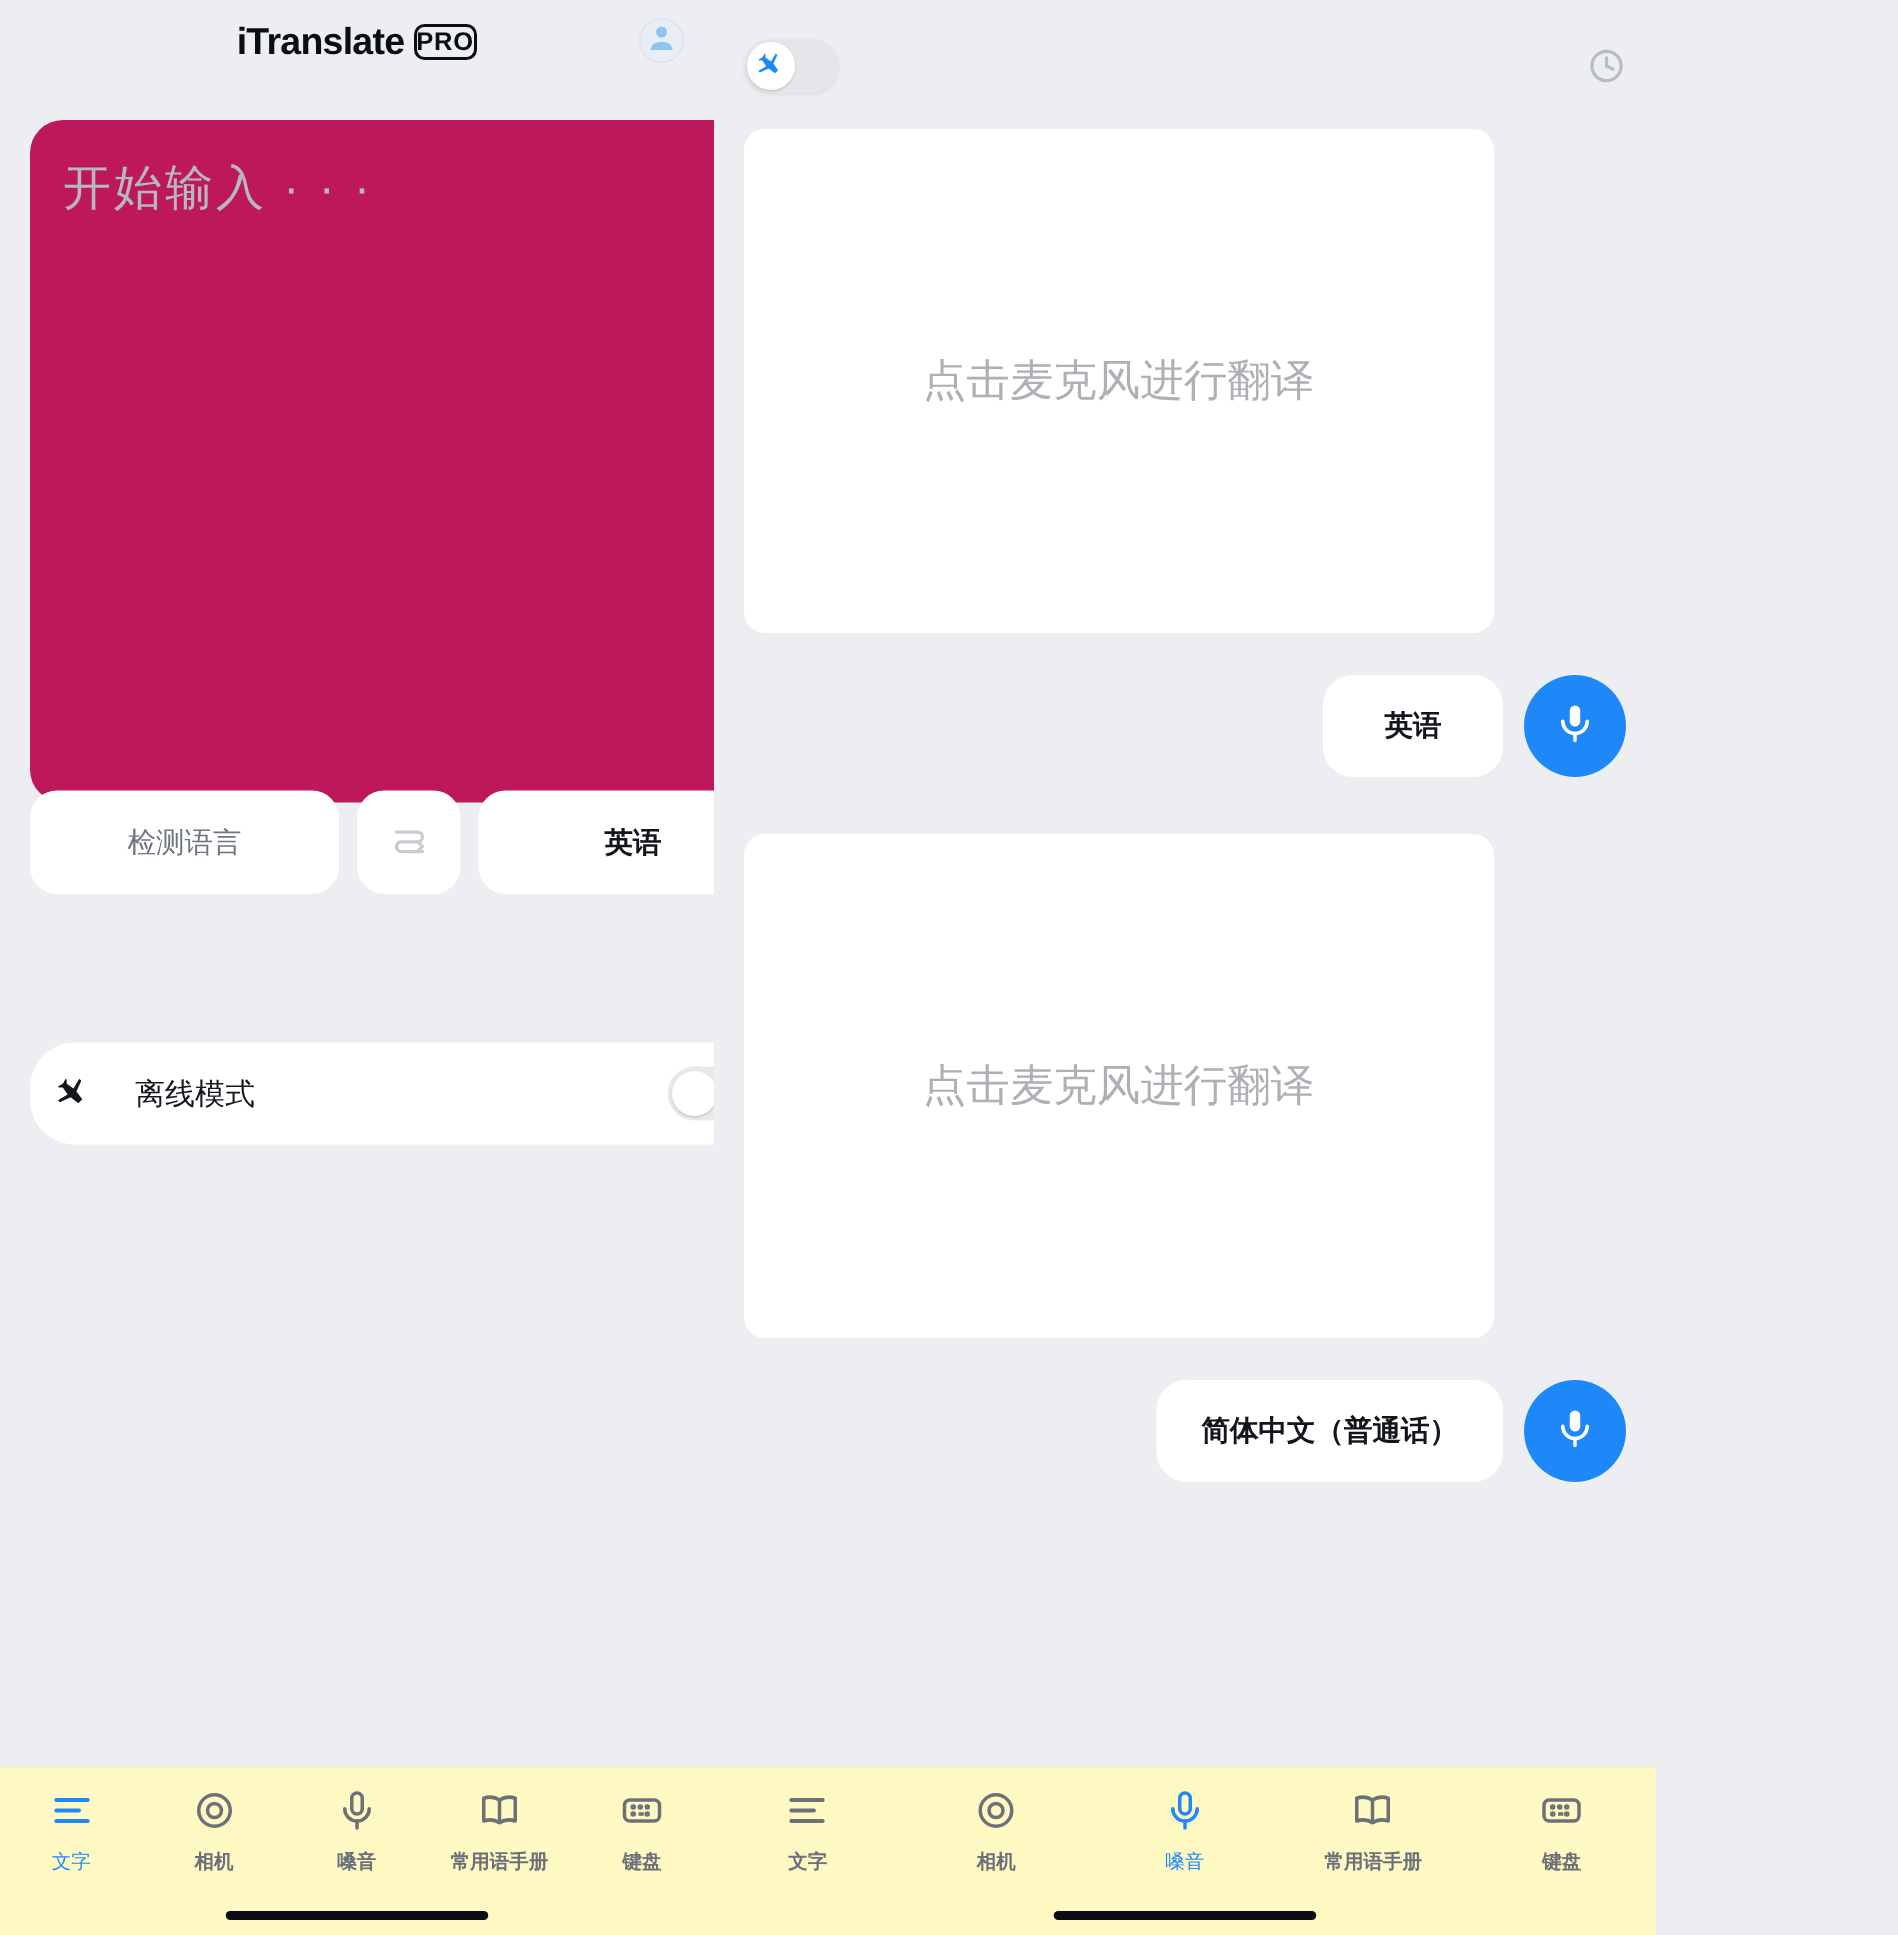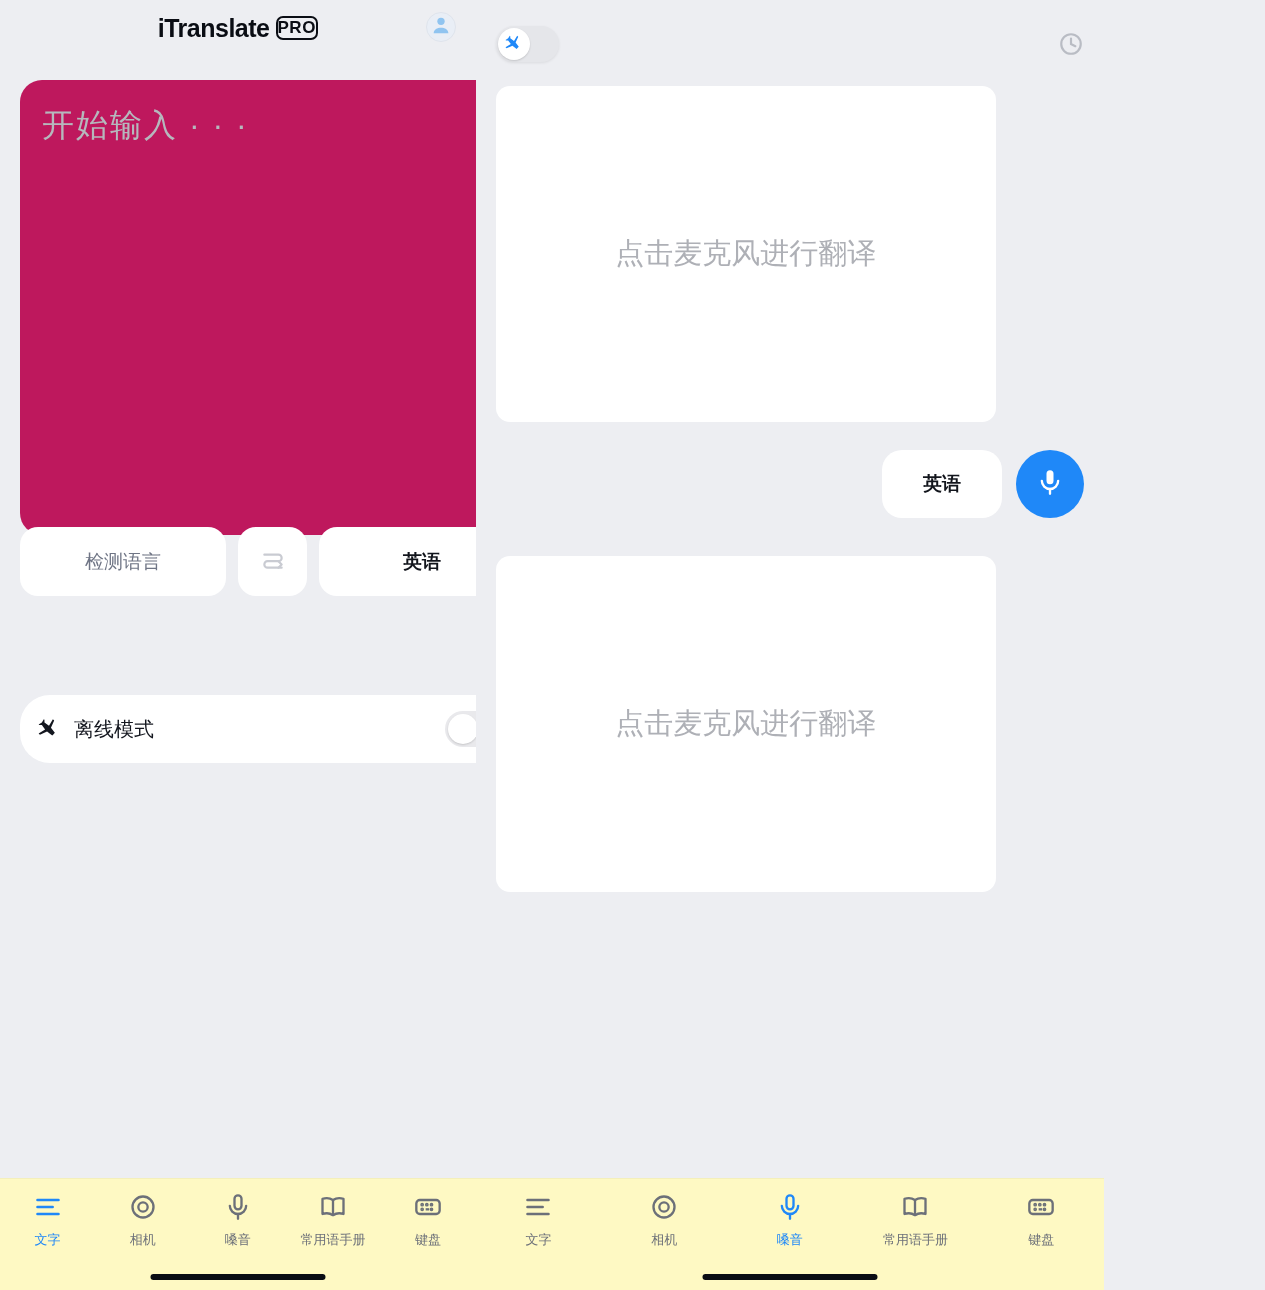--- a/index.html
+++ b/index.html
@@ -19,21 +19,21 @@
 
   .input-card { position:absolute; left:20px; top:56px; width:505px; height:455px; background:#be185d; border-radius:22px; padding:24px 22px;margin-top:24px; }
   .input-placeholder { font-size:32px; color:#b6b8bd; letter-spacing:2px;}
   
   .lang-row { position:absolute; left:20px; top:527px; width:505px; height:69px; display:flex; gap:12px;justify-content:flex-end; }
   .lang-btn { background:#ffffff; border-radius:18px; display:flex; align-items:center; justify-content:center; font-size:19px; }
   .lang-btn.src { flex:1; color:#6f7585; font-weight:500;}
   .lang-btn.swap { width:69px; color:#c9cbd2;}
   .lang-btn.tgt { flex:1; color:#12151c; font-weight:700;}
 
-  .offline-row { position:absolute; left:20px; top:695px; width:505px; height:68px; background:#ffffff; border-radius:30px; display:flex; align-items:center; padding:0 18px; gap:14px;}
+  .offline-row { position:absolute; left:20px; top:695px; width:505px; height:68px; background:#ffffff; border-radius:30px; display:flex; align-items:center; padding:0 18px; gap:30px;}
   .offline-label { font-size:20px; color:#14171f; flex:1;}
   .toggle-off { width:62px; height:36px; background:#e9e9ec; border-radius:20px; position:relative;}
   .toggle-off::after { content:""; position:absolute; width:30px; height:30px; background:#ffffff; border-radius:50%; left:3px; top:3px; box-shadow:0 1px 2px rgba(0,0,0,0.15);}
 
   
   .r-top { position:absolute; left:20px; right:20px; top:24px; height:40px; display:flex; align-items:center; justify-content:space-between;}
   .r-toggle { width:63px; height:36px; background:#e5e6ea; border-radius:20px; position:relative; box-shadow:0 1px 3px rgba(0,0,0,0.08);}
   .r-toggle-knob { position:absolute; left:2px; top:2px; width:32px; height:32px; background:#ffffff; border-radius:50%; display:flex; align-items:center; justify-content:center; box-shadow:0 1px 2px rgba(0,0,0,0.15);}
   .r-toggle-knob svg{ width:18px; height:18px; fill:#1f88f8; }
   .history-ico { width:26px; height:26px; color:#b9bcc4;}
@@ -47,21 +47,21 @@
   .lang-pill-row.r1 { top:450px; }
   .lang-pill-row.r2 { top:920px; }
   .lang-pill { background:#ffffff; border-radius:20px; padding:0 30px; height:68px; display:flex; align-items:center; font-size:19px; font-weight:700; color:#12151c; min-width:120px; justify-content:center;}
   .mic-btn { width:68px; height:68px; border-radius:50%; background:#1f88f8; display:flex; align-items:center; justify-content:center;}
   .mic-btn svg { width:28px; height:28px; fill:#fff;}
 
   
   .tabbar { position:absolute; left:0; right:0; bottom:0; height:112px; background:#fef9c3; border-top:1px solid rgba(0,0,0,0.04); display:flex;}
   .tab { flex:1; display:flex; flex-direction:column; align-items:center; justify-content:flex-start; padding-top:14px; gap:6px;}
   .tab-label { font-size:13px; }
-  .tab.inactive { color:#6c7079; }
+  .tab.inactive { color:#6c7079;font-weight:bold; }
   .tab.active { color:#1f88f8; }
   .tab svg { width:28px; height:28px; }
   .home-indicator { position:absolute; bottom:10px; left:50%; transform:translateX(-50%); width:175px; height:6px; background:#0a0d14; border-radius:4px;}
   .screen.right .tabbar { }
 </style>
 </head>
 <body>
 
 <div class="canvas">
 
@@ -188,20 +188,32 @@
               <rect x="9" y="2" width="6" height="12" rx="3"></rect>
               <path d="M5 11a7 7 0 0 0 14 0" fill="none" stroke="#fff" stroke-width="2" stroke-linecap="round"></path>
               <line x1="12" y1="18" x2="12" y2="22" stroke="#fff" stroke-width="2" stroke-linecap="round"></line>
             </svg></span>
       </div>
     </div>
 
     <div class="voice-card c2">
       <span class="voice-prompt">点击麦克风进行翻译</span>
     </div>
+    <div class="lang-pill-row r2">
+      <div class="lang-pill">
+        <span>简体中文（普通话）</span>
+      </div>
+      <div class="mic-btn">
+        <span><svg viewBox="0 0 24 24">
+              <rect x="9" y="2" width="6" height="12" rx="3"></rect>
+              <path d="M5 11a7 7 0 0 0 14 0" fill="none" stroke="#fff" stroke-width="2" stroke-linecap="round"></path>
+              <line x1="12" y1="18" x2="12" y2="22" stroke="#fff" stroke-width="2" stroke-linecap="round"></line>
+            </svg></span>
+      </div>
+    </div>
 
     <div class="tabbar">
       <div class="tab inactive">
         <span><svg viewBox="0 0 24 24" fill="none" stroke="currentColor" stroke-width="2.2" stroke-linecap="round">
               <line x1="3" y1="6" x2="21" y2="6"></line>
               <line x1="3" y1="12" x2="16" y2="12"></line>
               <line x1="3" y1="18" x2="21" y2="18"></line>
             </svg></span>
         <span class="tab-label">文字</span>
       </div>

